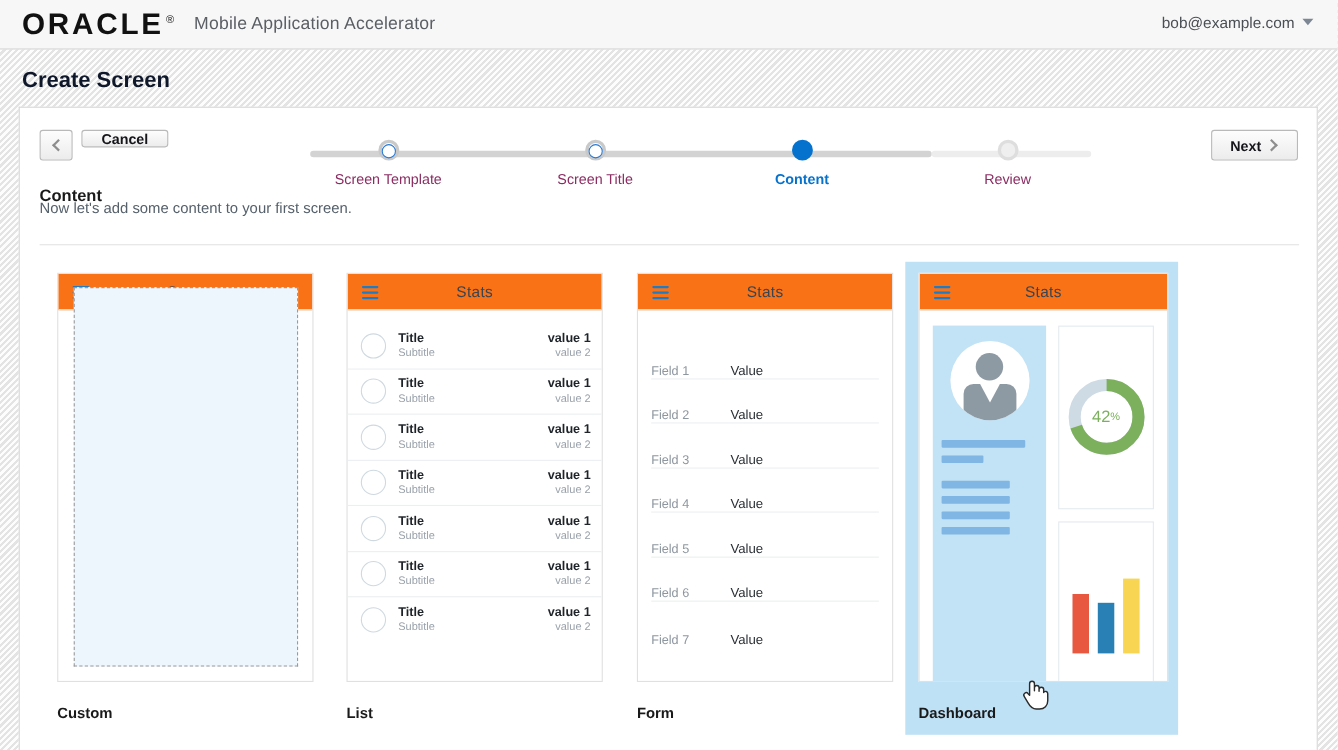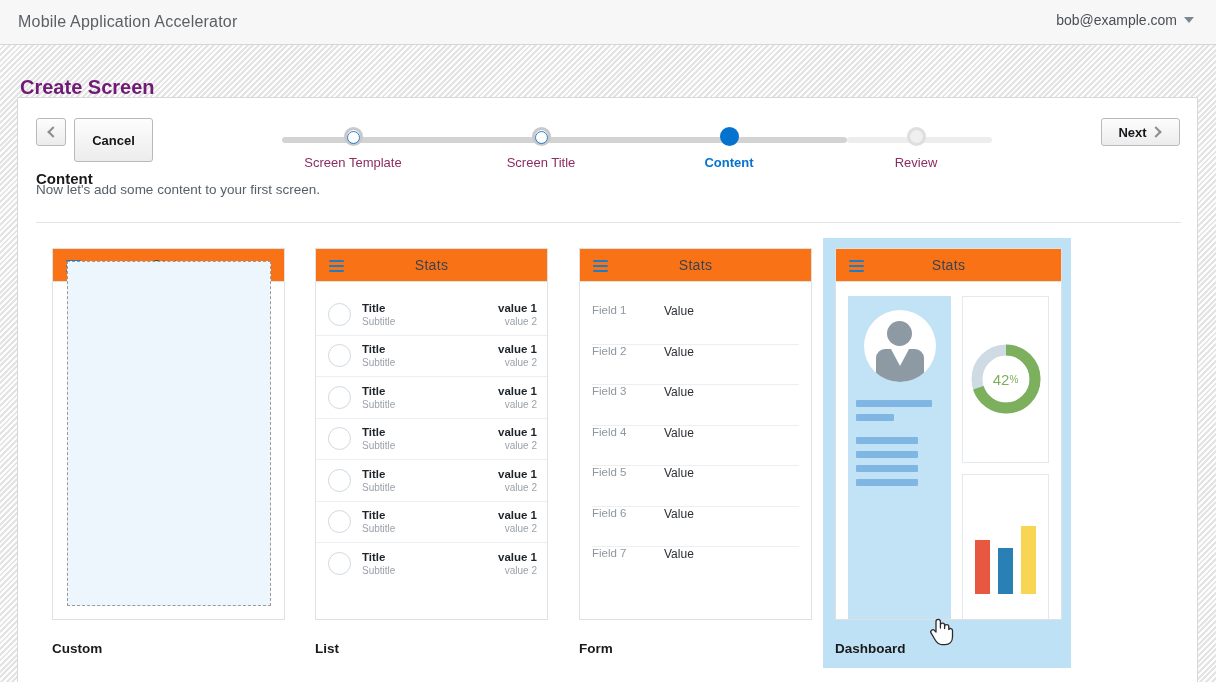--- a/index.html
+++ b/index.html
@@ -40,22 +40,22 @@
     display: flex; align-items: center; gap: 7px; cursor: pointer;
   }
   .caret-down {
     width: 0; height: 0;
     border-left: 5px solid transparent; border-right: 5px solid transparent;
     border-top: 6px solid #7d8794;
   }
 
   
   .page-heading {
-    position: absolute; left: 20px; top: 76px;
-    font-size: 20px; font-weight: bold; color: #701a75;
+    position: absolute; left: 20px; top: 62px;
+    font-size: 20px; font-weight: bold; color: #0f172a;
   }
 
   
   .panel {
     position: absolute; left: 17px; top: 97px;
     width: 1181px; height: 600px;
     background: #ffffff;
     border: 1px solid #d8d8d8;
     border-bottom: none;
   }
@@ -76,21 +76,21 @@
     display: flex; align-items: center; justify-content: center;
   }
   .chev {
     display: inline-block; width: 8px; height: 8px;
     border-left: 2.5px solid #8d8d8d; border-bottom: 2.5px solid #8d8d8d;
     transform: rotate(45deg); margin-left: 3px;
   }
   .chev.right { transform: rotate(-135deg); margin-left: 0; margin-right: 3px; }
   .cancel-btn {
     position: absolute; left: 56px; top: 20px;
-    width: 79px; height: 44px;
+    width: 79px; height: 16px;
   }
   .next-btn {
     position: absolute; right: 17px; top: 20px;
     width: 79px; height: 28px;
     display: flex; align-items: center; justify-content: center; gap: 5px;
   }
 
   
   .stepper {
     position: absolute; left: 255px; top: 14px; width: 700px; height: 48px;
@@ -187,21 +187,21 @@
   .li-text { margin-left: 11px; flex: 1 1 auto; }
   .li-title { font-size: 11.5px; font-weight: bold; color: #1e2429; line-height: 14px; }
   .li-sub { font-size: 10px; color: #9aa2ab; line-height: 13px; }
   .li-vals { text-align: right; margin-left: 40px; }
   .li-v1 { font-size: 11.5px; font-weight: bold; color: #1e2429; line-height: 14px; }
   .li-v2 { font-size: 10px; color: #9aa2ab; line-height: 13px; }
 
   
   .form-wrap { padding: 22px 0 0 0; }
   .form-row {
-    display: flex; align-items: flex-start; height: 40.5px;
+    display: flex; align-items: flex-end; height: 40.5px;
     margin: 0 12px; border-bottom: 1px solid #eceff1;
   }
   .form-row:last-child { border-bottom: none; }
   .f-label { width: 72px; font-size: 11.5px; color: #8e969f; }
   .f-value { font-size: 12px; color: #2b3036; }
 
   
   .dash-wrap { display: flex; padding: 14px 12px 12px 12px; gap: 11px; height: 100%; }
   .dash-left {
     width: 103px; background: #c2e2f5; position: relative; padding-top: 14px;
@@ -243,20 +243,24 @@
     display: flex; align-items: flex-end; gap: 8px; height: 74px;
   }
   .bc { width: 15px; }
 
   .cursor { position: absolute; left: 928px; top: 616px; width: 26px; height: 30px; }
 </style>
 </head>
 <body>
 
 <div class="topbar">
+  <div class="oracle-logo">
+    <span class="oracle-word">ORACLE</span>
+    <span class="oracle-reg">®</span>
+  </div>
   <span class="app-title">Mobile Application Accelerator</span>
   <div class="user-menu">
     <span>bob@example.com</span>
     <span class="caret-down"></span>
   </div>
 </div>
 
 <div class="page-heading">Create Screen</div>
 
 <div class="panel">

